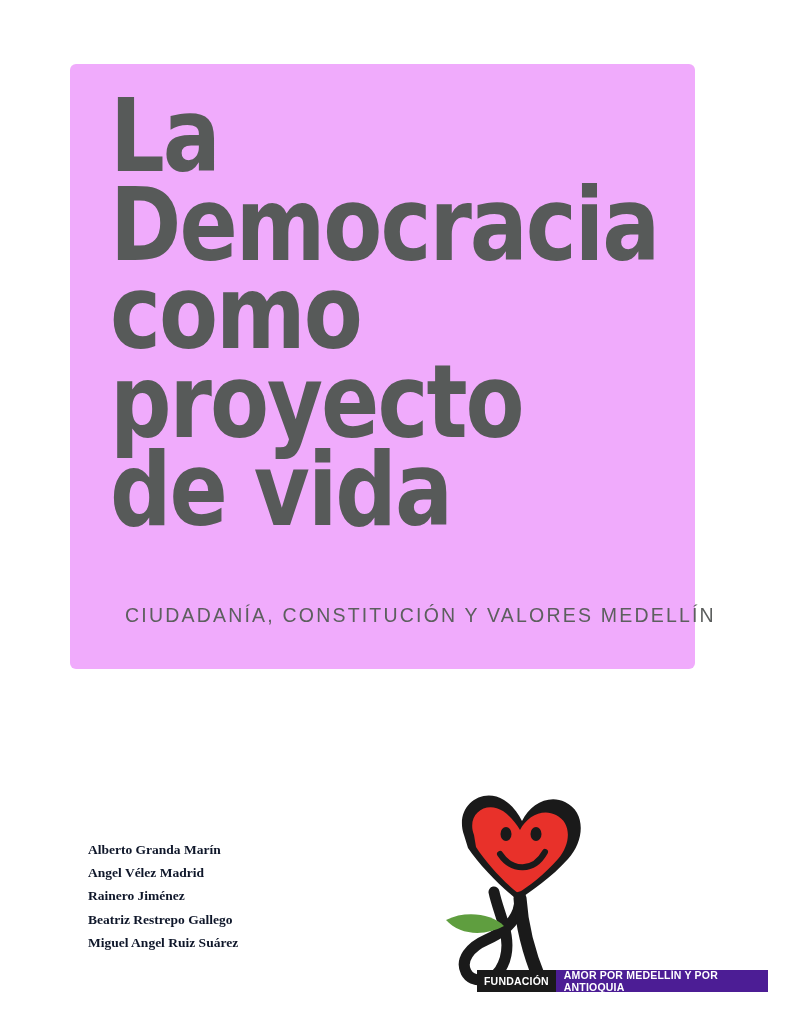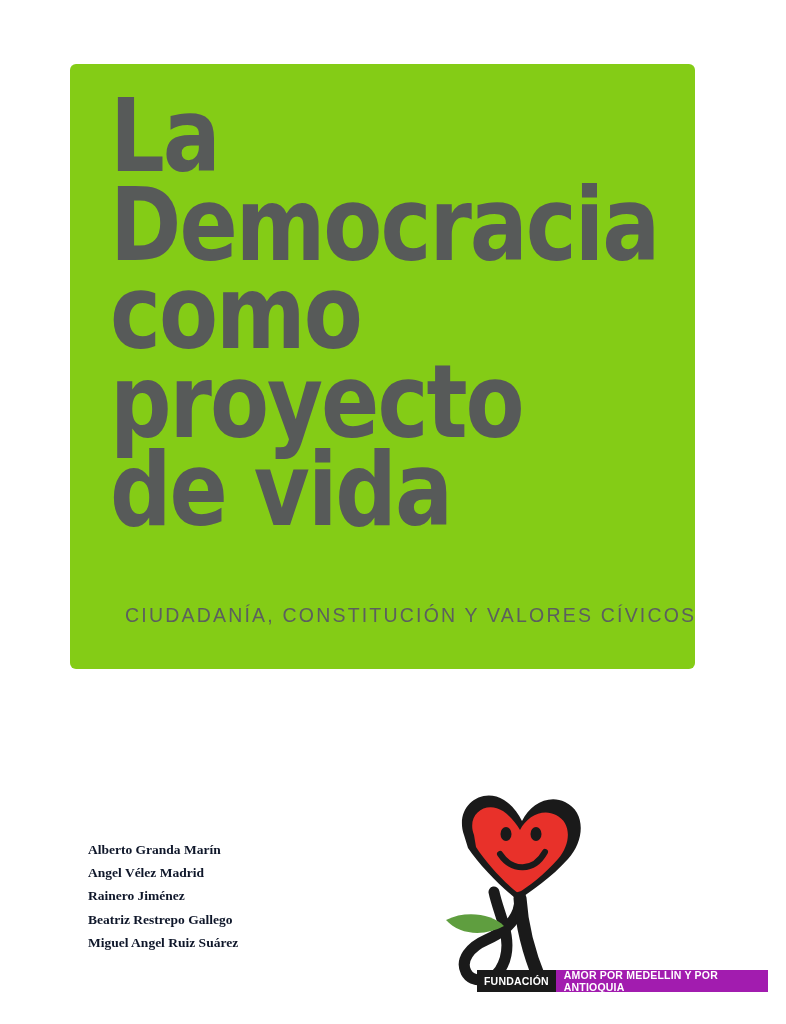--- a/index.html
+++ b/index.html
@@ -23,21 +23,21 @@
     background: #ffffff;
   }
 
   
   .title-panel {
     position: absolute;
     left: 70px;
     top: 64px;
     width: 625px;
     height: 605px;
-    background: #84cc16;
+    background: #f0abfc;
     border-radius: 6px;
   }
 
   .title-block {
     position: absolute;
     left: 40px;
     top: 28px;
     width: 560px;
   }
 
@@ -110,21 +110,21 @@
     color: #ffffff;
     font-family: "Liberation Sans", sans-serif;
     font-weight: bold;
     font-size: 10.5px;
     letter-spacing: 0.2px;
     padding: 0 7px;
     display: flex;
     align-items: center;
   }
   .banner-right {
-    background: #a21caf;
+    background: #4c1d95;
     color: #ffffff;
     font-family: "Liberation Sans", sans-serif;
     font-weight: bold;
     font-size: 10.5px;
     letter-spacing: 0.2px;
     padding: 0 8px;
     display: flex;
     align-items: center;
   }
 </style>
@@ -134,21 +134,21 @@
 <div class="page">
 
   <div class="title-panel">
     <div class="title-block">
       <div class="title-line tl-1">La</div>
       <div class="title-line tl-2">Democracia</div>
       <div class="title-line tl-3">como</div>
       <div class="title-line tl-4">proyecto</div>
       <div class="title-line tl-5">de vida</div>
     </div>
-    <div class="subtitle">CIUDADANÍA, CONSTITUCIÓN Y VALORES CÍVICOS</div>
+    <div class="subtitle">CIUDADANÍA, CONSTITUCIÓN Y VALORES MEDELLÍN</div>
   </div>
 
   <div class="authors">
     <div class="author">Alberto Granda Marín</div>
     <div class="author">Angel Vélez Madrid</div>
     <div class="author">Rainero Jiménez</div>
     <div class="author">Beatriz Restrepo Gallego</div>
     <div class="author">Miguel Angel Ruiz Suárez</div>
   </div>
 

